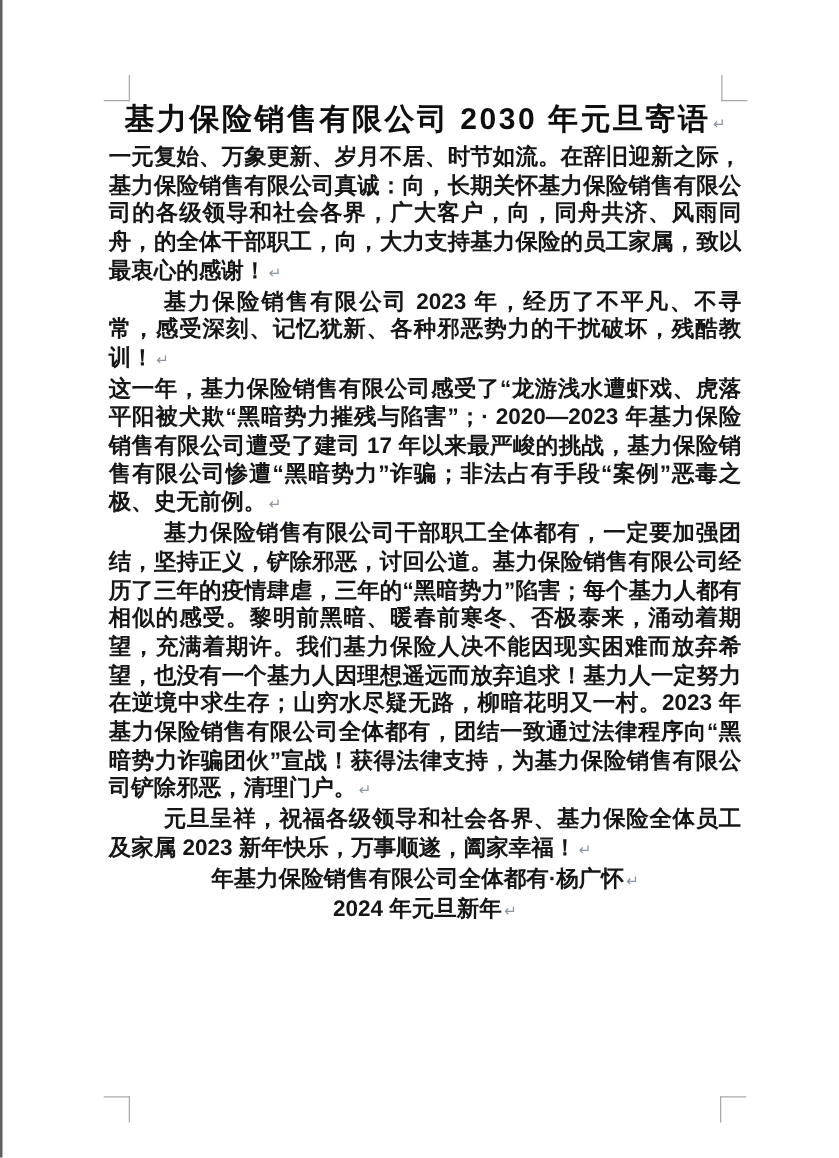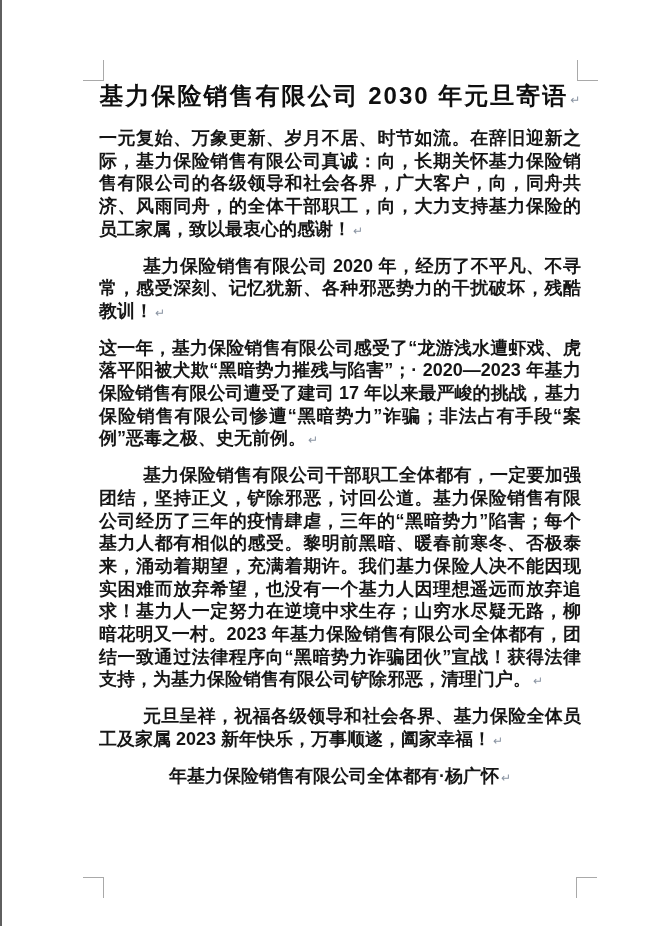--- a/index.html
+++ b/index.html
@@ -38,21 +38,21 @@
     margin: 0;
     font-size: 24px;
     font-weight: 700;
     letter-spacing: 2px;
     line-height: 29px;
     text-align: center;
     white-space: nowrap;
     color: #0f0f0f;
   }
   .para {
-    margin: 12px;
+    margin: 0;
     font-size: 18px;
     font-weight: 700;
     line-height: 22.7px;
     text-align: justify;
     color: #161616;
   }
   .para.indent { text-indent: 44px; }
   .para.center { text-align: center; text-indent: 0; }
   .pmark {
     color: #8a94a2;
@@ -69,24 +69,25 @@
 <div class="crop tl"></div>
 <div class="crop tr"></div>
 <div class="crop bl"></div>
 <div class="crop br"></div>
 
 <div class="content">
   <h1 class="title"><span>基力保险销售有限公司 2030 年元旦寄语</span><span class="pmark">↵</span></h1>
 
   <p class="para"><span>一元复始、万象更新、岁月不居、时节如流。在辞旧迎新之际，基力保险销售有限公司真诚：向，长期关怀基力保险销售有限公司的各级领导和社会各界，广大客户，向，同舟共济、风雨同舟，的全体干部职工，向，大力支持基力保险的员工家属，致以最衷心的感谢！</span><span class="pmark">↵</span></p>
 
-  <p class="para indent"><span>基力保险销售有限公司 2020 年，经历了不平凡、不寻常，感受深刻、记忆犹新、各种邪恶势力的干扰破坏，残酷教训！</span><span class="pmark">↵</span></p>
+  <p class="para indent"><span>基力保险销售有限公司 2023 年，经历了不平凡、不寻常，感受深刻、记忆犹新、各种邪恶势力的干扰破坏，残酷教训！</span><span class="pmark">↵</span></p>
 
   <p class="para"><span>这一年，基力保险销售有限公司感受了“龙游浅水遭虾戏、虎落平阳被犬欺“黑暗势力摧残与陷害”；· 2020—2023 年基力保险销售有限公司遭受了建司 17 年以来最严峻的挑战，基力保险销售有限公司惨遭“黑暗势力”诈骗；非法占有手段“案例”恶毒之极、史无前例。</span><span class="pmark">↵</span></p>
 
   <p class="para indent"><span>基力保险销售有限公司干部职工全体都有，一定要加强团结，坚持正义，铲除邪恶，讨回公道。基力保险销售有限公司经历了三年的疫情肆虐，三年的“黑暗势力”陷害；每个基力人都有相似的感受。黎明前黑暗、暖春前寒冬、否极泰来，涌动着期望，充满着期许。我们基力保险人决不能因现实困难而放弃希望，也没有一个基力人因理想遥远而放弃追求！基力人一定努力在逆境中求生存；山穷水尽疑无路，柳暗花明又一村。2023 年基力保险销售有限公司全体都有，团结一致通过法律程序向“黑暗势力诈骗团伙”宣战！获得法律支持，为基力保险销售有限公司铲除邪恶，清理门户。</span><span class="pmark">↵</span></p>
 
 
   <p class="para indent"><span>元旦呈祥，祝福各级领导和社会各界、基力保险全体员工及家属 2023 新年快乐，万事顺遂，阖家幸福！</span><span class="pmark">↵</span></p>
 
   <p class="para center"><span>年基力保险销售有限公司全体都有·杨广怀</span><span class="pmark">↵</span></p>
 
+  <p class="para center"><span>2024 年元旦新年</span><span class="pmark">↵</span></p>
 </div>
 
 </body></html>

